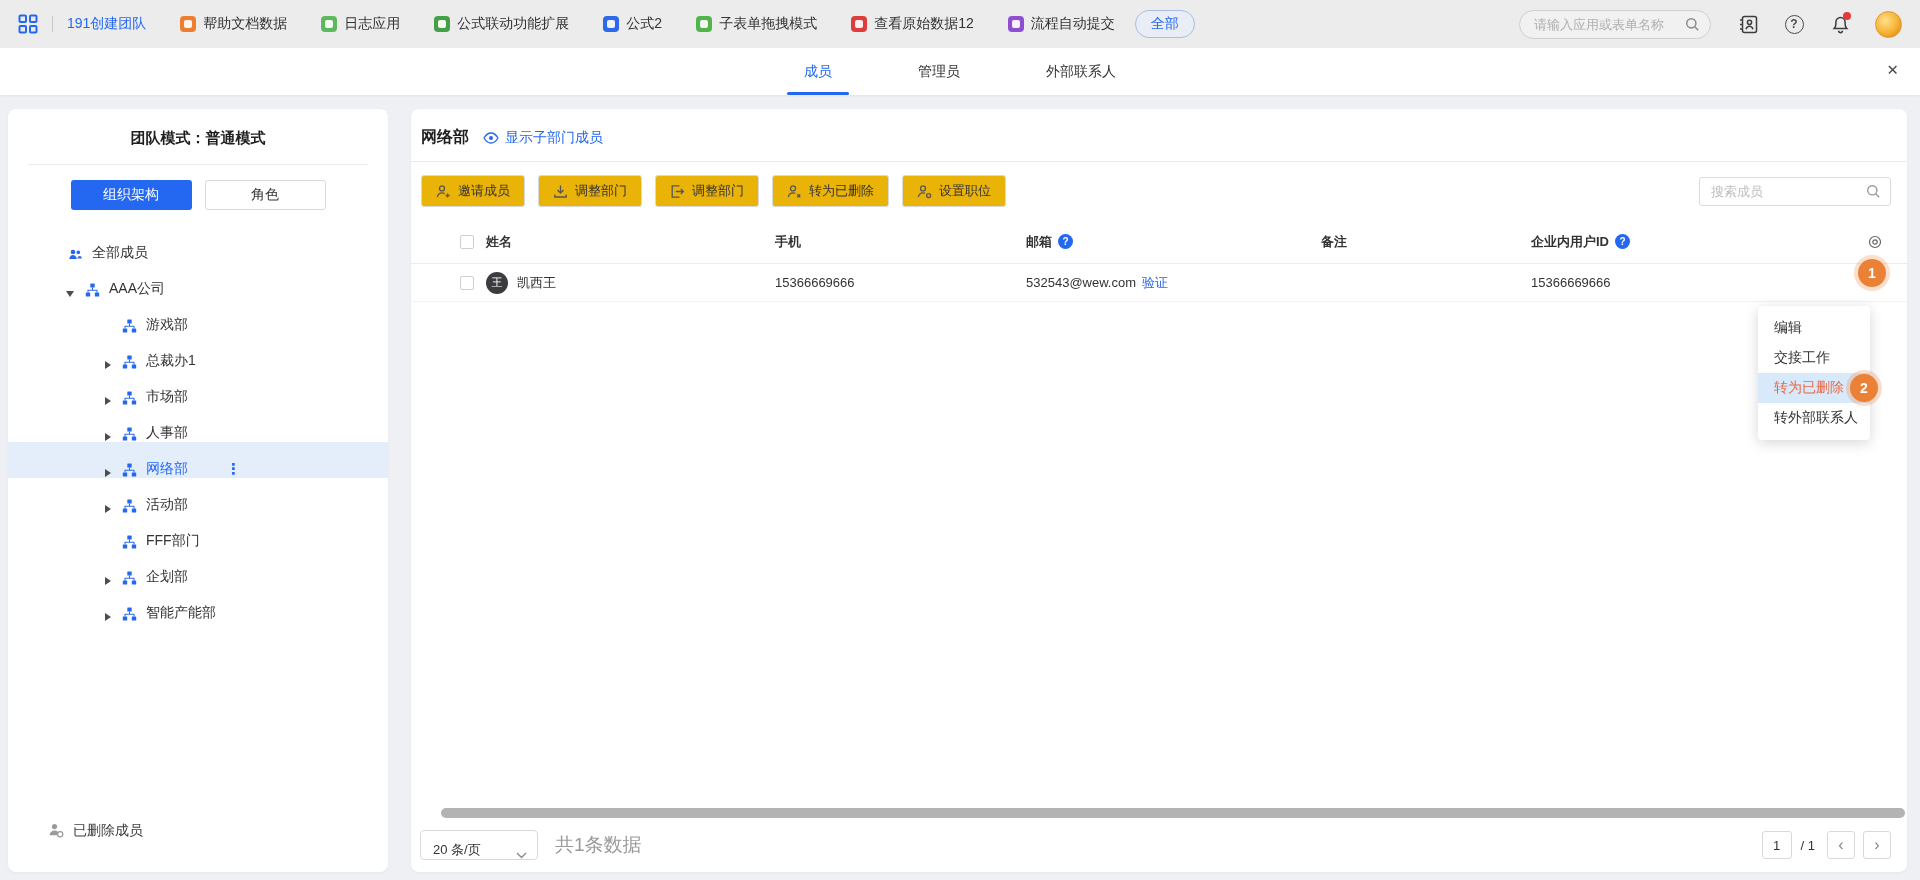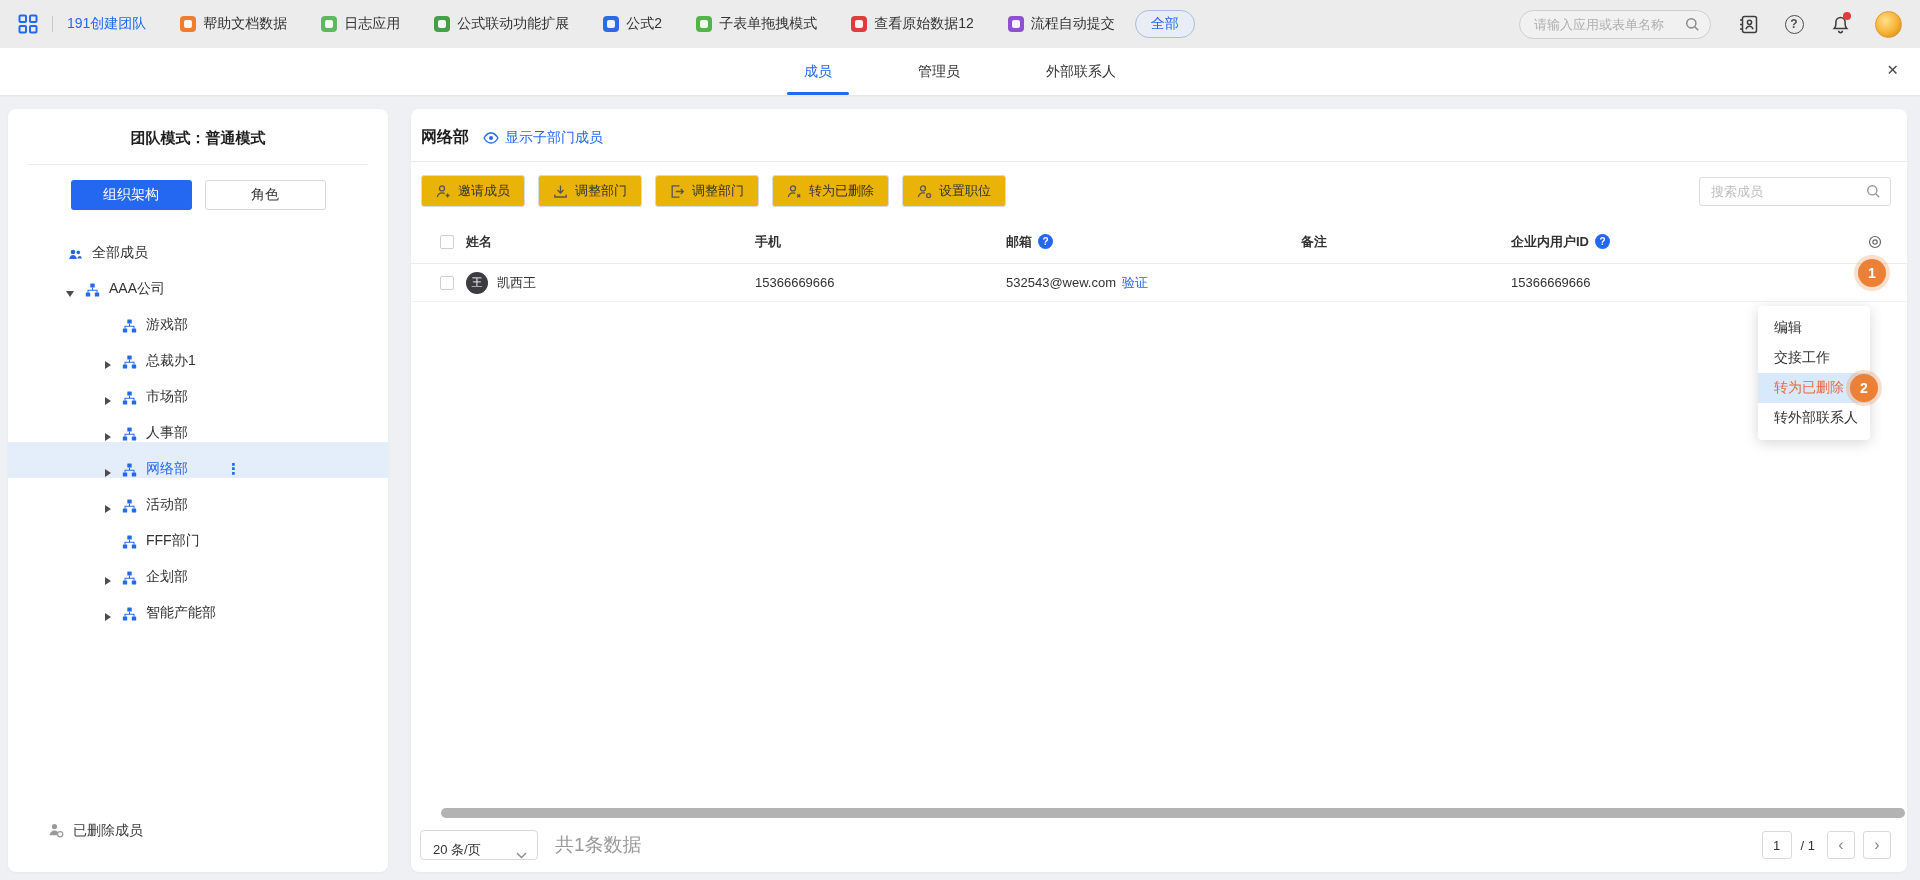--- a/index.html
+++ b/index.html
@@ -69,21 +69,21 @@
   .m-head { display:flex; align-items:center; padding:18px 16px 13px 10px; border-bottom:1px solid #ebebeb; }
   .m-title { font-size:16px; font-weight:bold; color:#1f1f1f; margin-right:14px; }
   .m-sublink { display:flex; align-items:center; gap:6px; color:#2468f2; font-size:14px; cursor:pointer; }
   .toolbar { display:flex; align-items:center; padding:13px 16px 13px 10px; }
   .tb-btn { height:32px; display:flex; align-items:center; gap:7px; padding:0 14px; border:1px solid #d9d9d9; border-radius:3px; background:#eab308; font-size:13px; color:#333; margin-right:13px; cursor:pointer; white-space:nowrap; }
   .tb-spacer { flex:1; }
   .m-search { width:192px; height:29px; border:1px solid #dcdcdc; border-radius:3px; display:flex; align-items:center; padding:0 9px 0 11px; }
   .m-search input { border:none; outline:none; width:100%; font-size:13px; color:#555; }
   .m-search input::placeholder { color:#bdbdbd; }
 
-  .tbl-header, .tbl-row { display:flex; align-items:center; padding-left:29px; padding-right:24px; }
+  .tbl-header, .tbl-row { display:flex; align-items:center; padding-left:49px; padding-right:24px; }
   .tbl-header { height:44px; border-bottom:1px solid #ececec; font-size:13px; font-weight:bold; color:#333; }
   .tbl-row { height:38px; border-bottom:1px solid #f2f2f2; font-size:13px; color:#333; }
   .cell-check { width:26px; flex:none; }
   .checkbox { width:14px; height:14px; border:1px solid #cfcfcf; border-radius:2px; background:#fff; display:block; cursor:pointer; }
   .col-name { width:289px; flex:none; display:flex; align-items:center; gap:9px; }
   .col-phone { width:251px; flex:none; }
   .col-email { width:295px; flex:none; display:flex; align-items:center; gap:6px; }
   .col-remark { width:210px; flex:none; }
   .col-id { flex:1; display:flex; align-items:center; gap:6px;text-align:right; }
   .col-gear { width:30px; flex:none; display:flex; justify-content:flex-end; }

